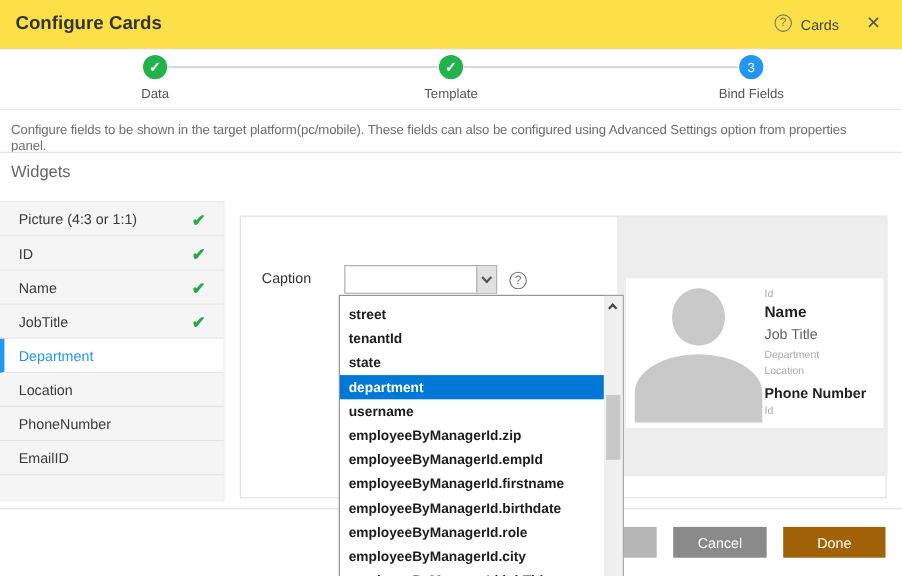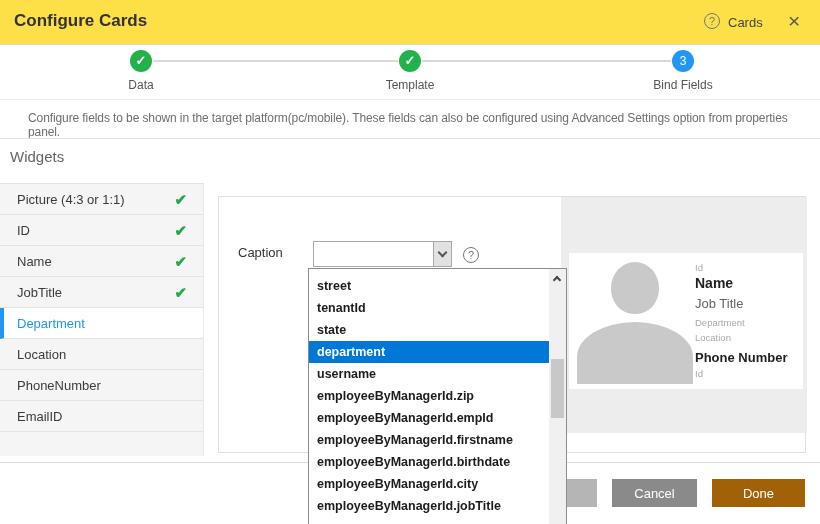--- a/index.html
+++ b/index.html
@@ -20,21 +20,21 @@
   
   .steps { position:absolute; left:0; top:45px; width:820px; height:55px; background:#fff;
     border-bottom:1px solid #ececec; }
   .connector { position:absolute; top:15px; height:2px; background:#d9d9d9; }
   .step-circle { position:absolute; top:5px; width:22px; height:22px; border-radius:50%;
     color:#fff; text-align:center; }
   .step-circle.green { background:#21b24c; font-size:13px; font-weight:bold; line-height:22px; }
   .step-circle.blue { background:#2196f3; font-size:12px; line-height:22px; }
   .step-label { position:absolute; top:33px; font-size:12px; color:#555; text-align:center; width:80px; }
   
-  .desc { position:absolute; left:28px; top:111px; width:790px; font-size:12px; color:#6e6e6e;
+  .desc { position:absolute; left:10px; top:111px; width:790px; font-size:12px; color:#6e6e6e;
     letter-spacing:-0.1px; }
   .desc-divider { position:absolute; left:0; top:138px; width:820px; border-top:1px solid #e0e0e0; }
   .widgets-heading { position:absolute; left:10px; top:148px; font-size:15px; color:#666; }
   
   .sidebar { position:absolute; left:0; top:183px; width:204px;
     border-top:1px solid #e3e3e3; border-right:1px solid #e8e8e8; }
   .w-row { position:relative; height:31px; background:#f5f5f5; border-bottom:1px solid #e3e3e3;
     display:flex; align-items:center; padding-left:17px; font-size:13px; color:#3a3a3a; cursor:default; }
   .w-row.selected { background:#fff; color:#2196f3; border-left:4px solid #2196f3; padding-left:13px; }
   .w-check { position:absolute; right:16px; top:7px; color:#22ac46; font-size:15px; font-weight:bold; }
@@ -177,20 +177,21 @@
     <div class="dd-options" id="dropdown-options">
         <div class="dd-option">street</div>
         <div class="dd-option">tenantId</div>
         <div class="dd-option">state</div>
         <div class="dd-option highlighted">department</div>
         <div class="dd-option">username</div>
         <div class="dd-option">employeeByManagerId.zip</div>
         <div class="dd-option">employeeByManagerId.empId</div>
         <div class="dd-option">employeeByManagerId.firstname</div>
         <div class="dd-option">employeeByManagerId.birthdate</div>
+        <div class="dd-option">employeeByManagerId.role</div>
         <div class="dd-option">employeeByManagerId.city</div>
         <div class="dd-option">employeeByManagerId.jobTitle</div>
       </div>
     <div class="dd-scrollbar">
       <div class="dd-up">
         <div class="chev-up"></div>
       </div>
       <div class="dd-thumb"></div>
     </div>
   </div>

